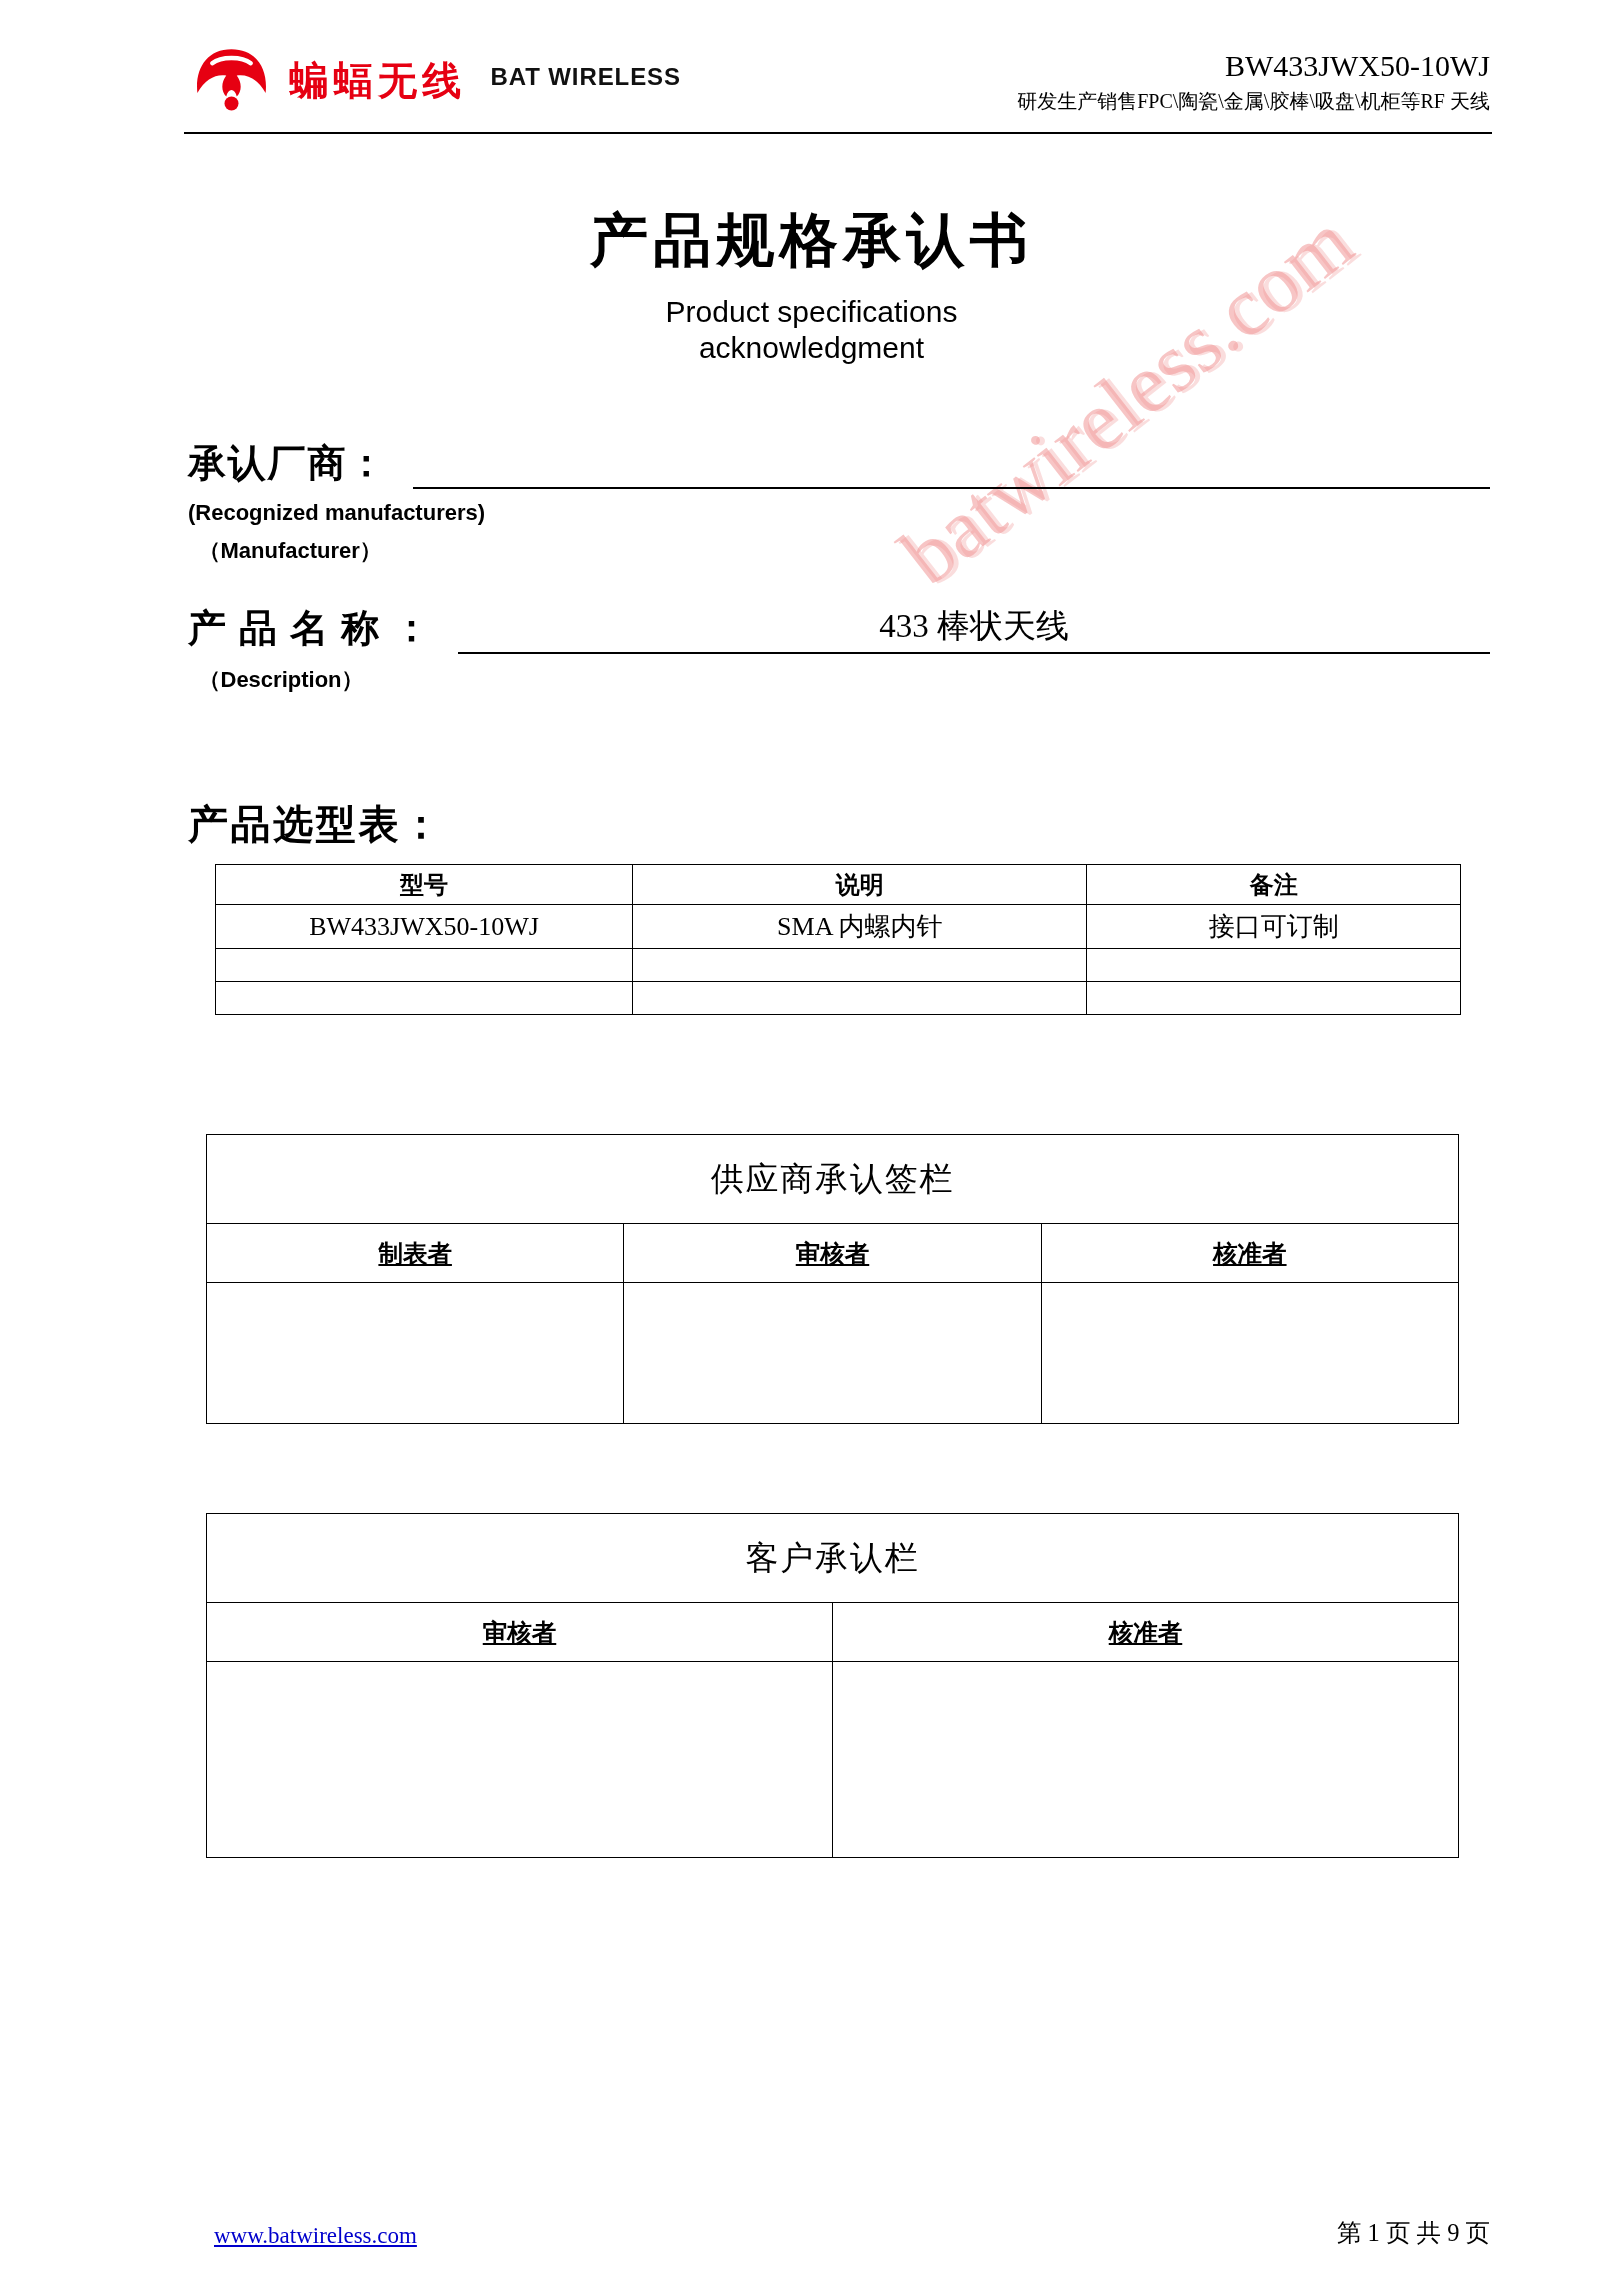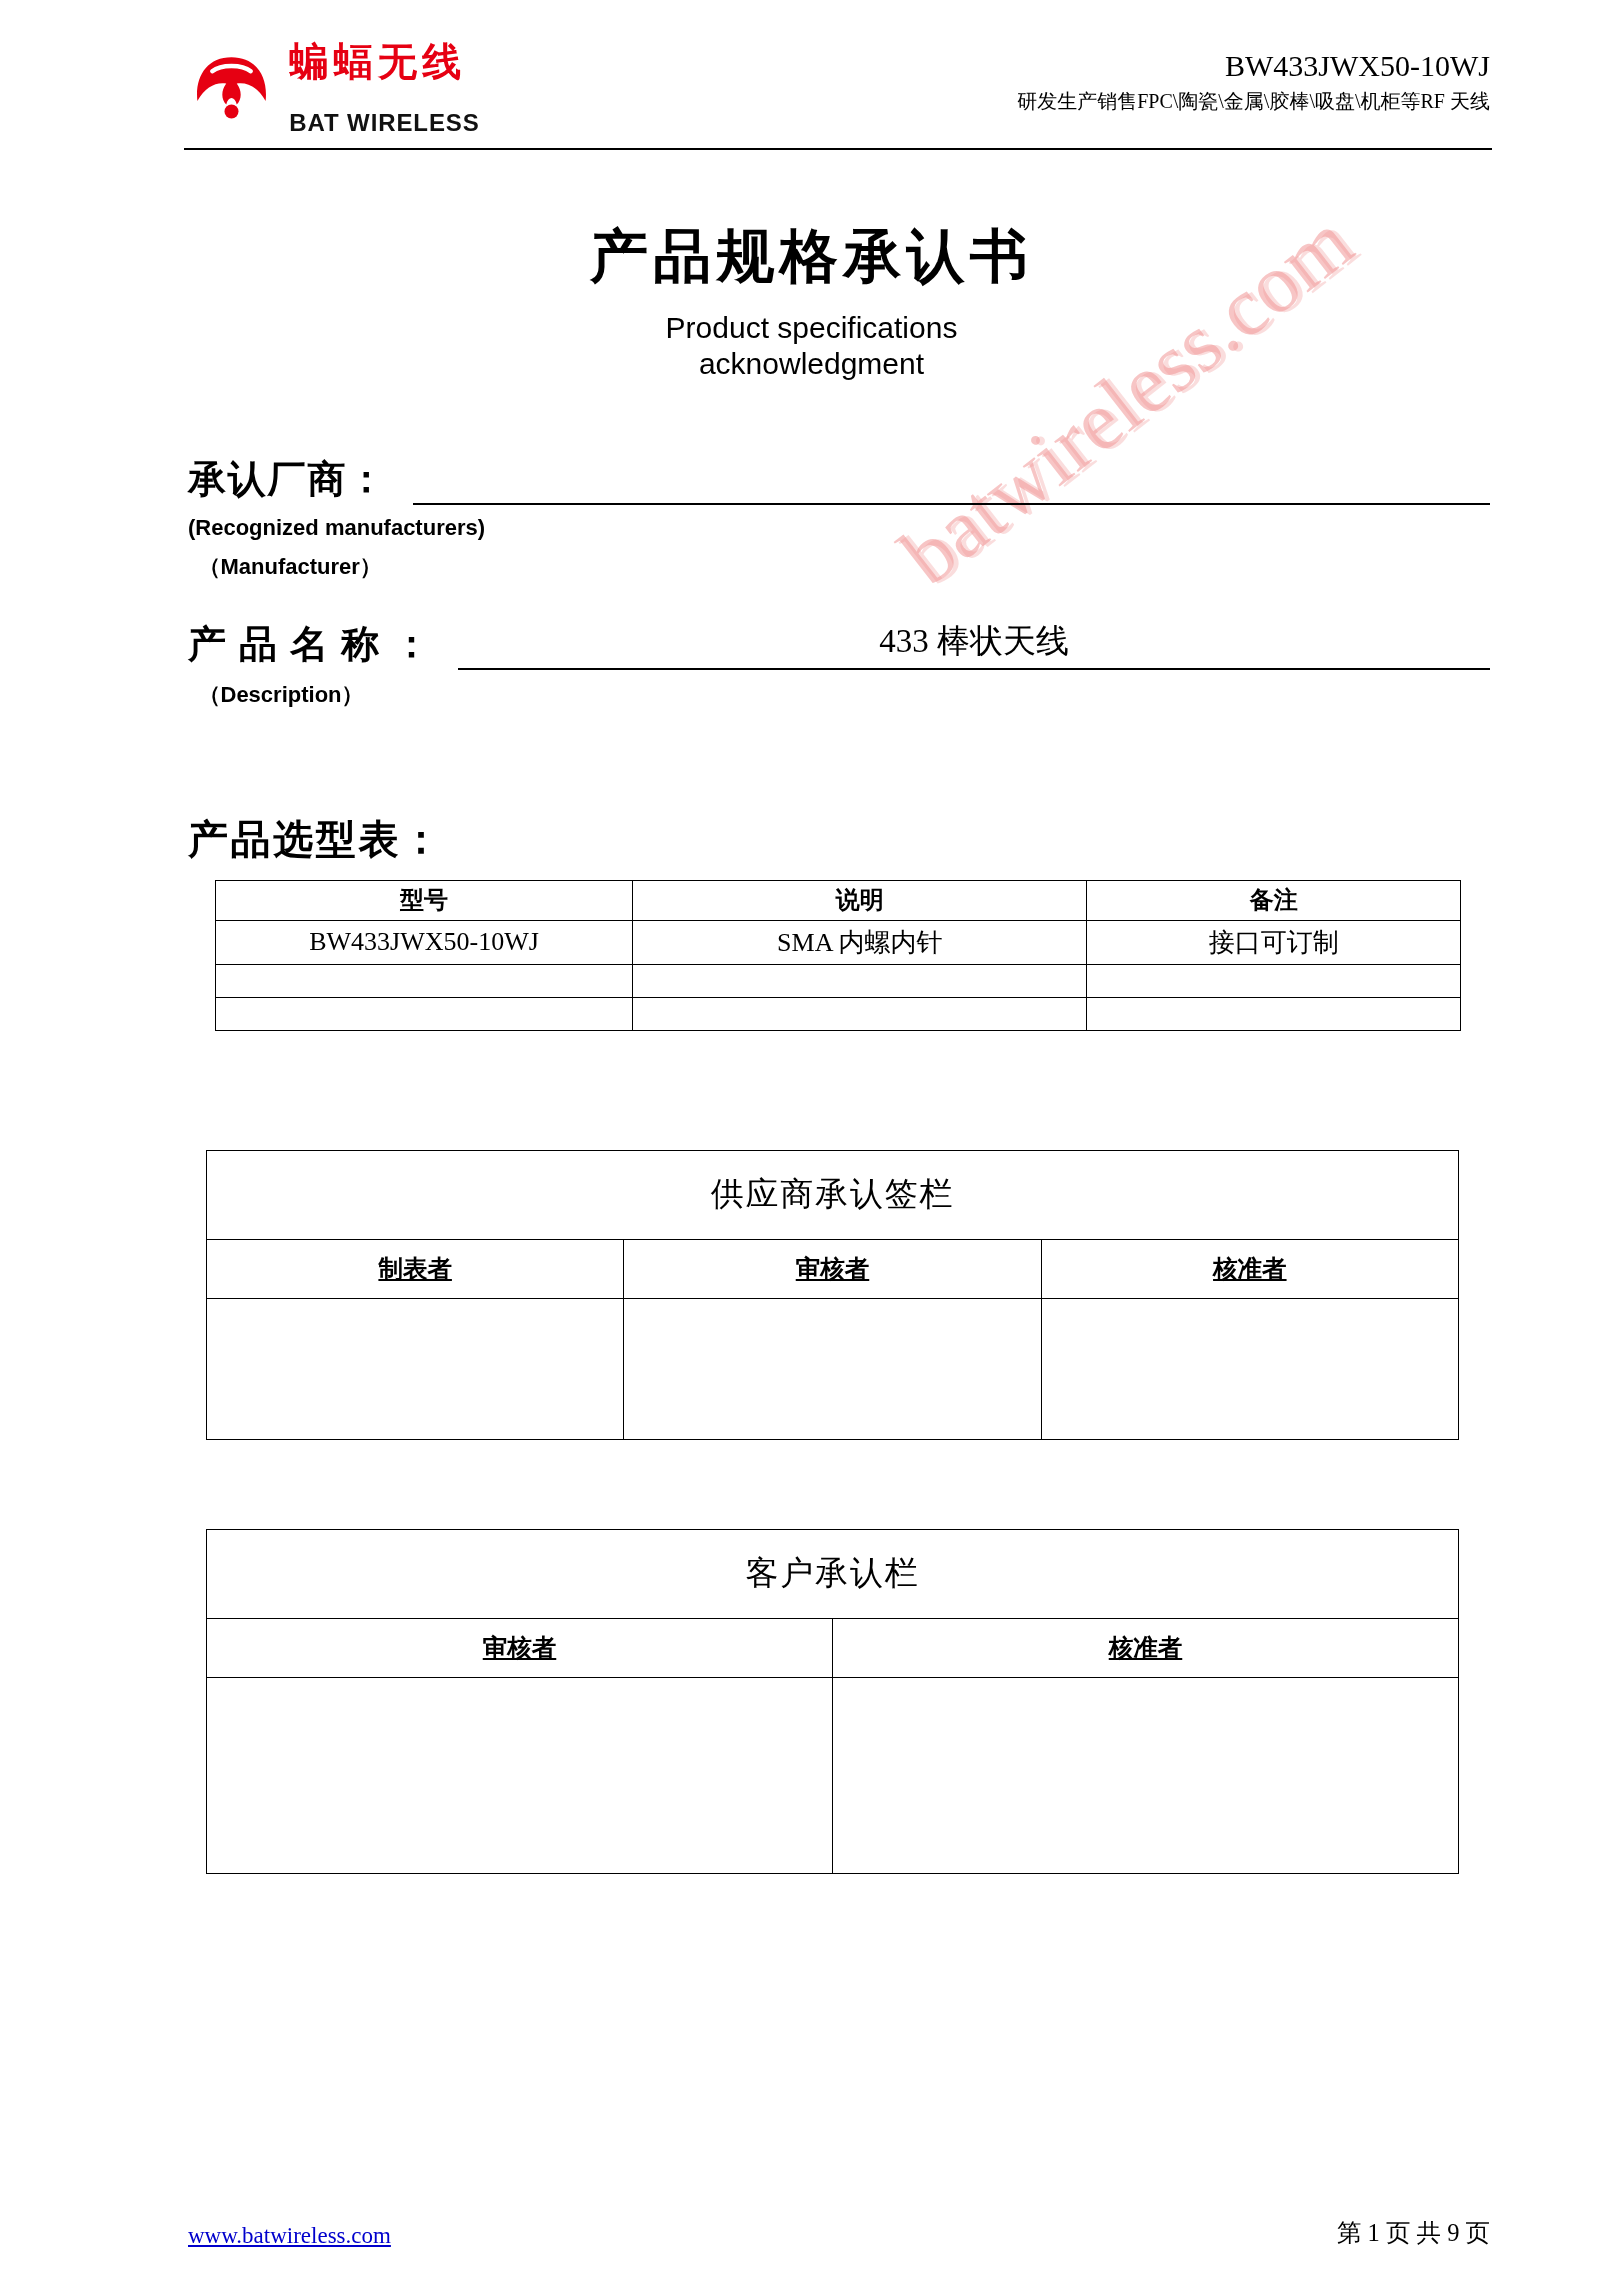--- a/index.html
+++ b/index.html
@@ -27,21 +27,21 @@
     white-space:nowrap;
     pointer-events:none;
   }
 
   
   .header {
     display:flex; justify-content:space-between; align-items:flex-start;
     padding:42px 133px 0 186px;
   }
   .logo-block { display:flex; align-items:center; gap:12.3px; }
-  .logo-texts { display:flex; flex-direction:column; line-height:1.05;gap:24px; }
+  .logo-texts { display:flex; flex-direction:row; line-height:1.05;gap:24px; }
   .brand-cn {
     font-family:"Liberation Sans", sans-serif;
     font-weight:bold; font-size:39px; letter-spacing:5.3px; color:#e60012;
   }
   .brand-en {
     font-family:"Liberation Sans", sans-serif;
     font-weight:bold; font-size:24px; letter-spacing:0.9px; color:#111; margin-top:3.5px;
   }
   .header-right { text-align:right; line-height:1.3; padding-top:3.5px; }
   .model-no { font-size:30px; }
@@ -116,21 +116,21 @@
   }
   .sign-body.h160 .cell { height:140px; }
   .sign-body.h220 .cell { height:195px; }
 
   
   .footer {
     position:absolute; z-index:1; left:188px; right:133px; bottom:46px;
     display:flex; justify-content:space-between; align-items:flex-end;
   }
   .footer-url {
-    font-size:23px; color:#0000cc; text-decoration:underline; cursor:pointer;
+    font-size:23px; color:#0000cc; text-decoration:underline; cursor:pointer;margin-left:26px;
   }
   .footer-page { font-size:24.5px; }
 </style>
 </head>
 <body>
 
 <div class="page">
 
   <div class="watermark">batwireless.com</div>
 

